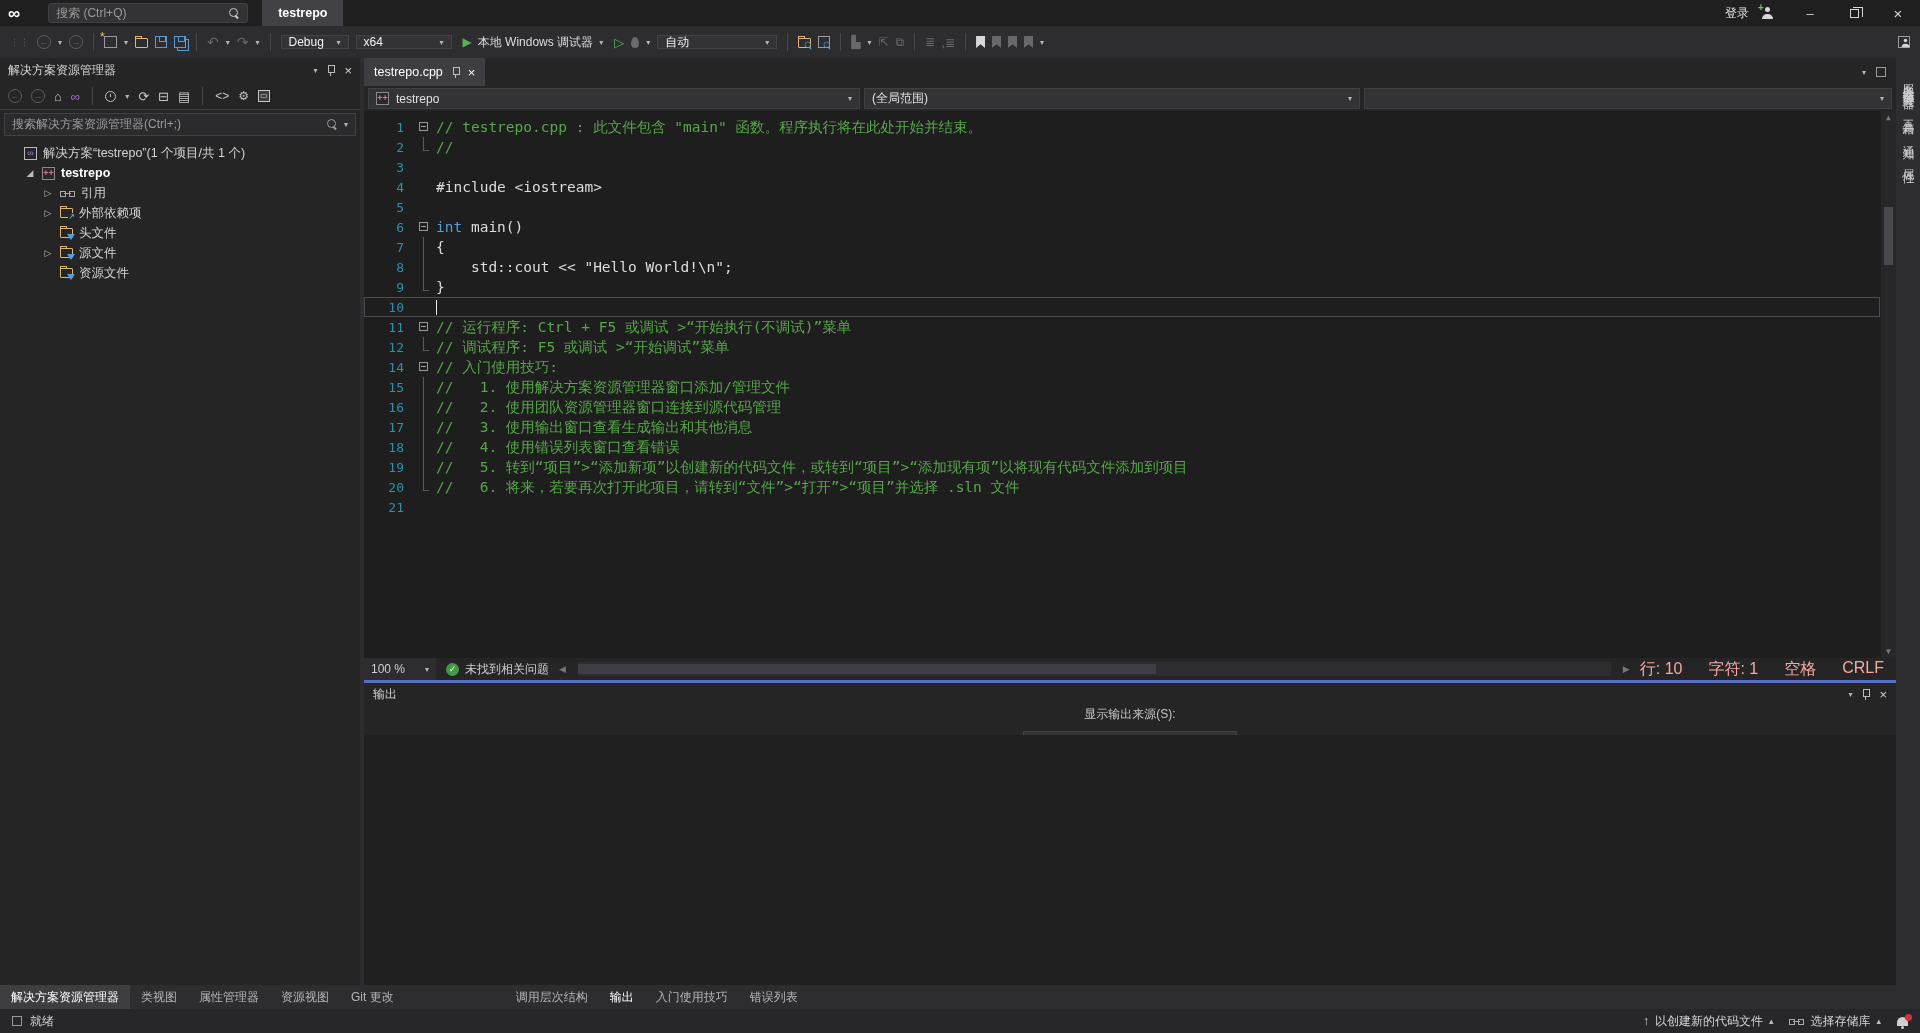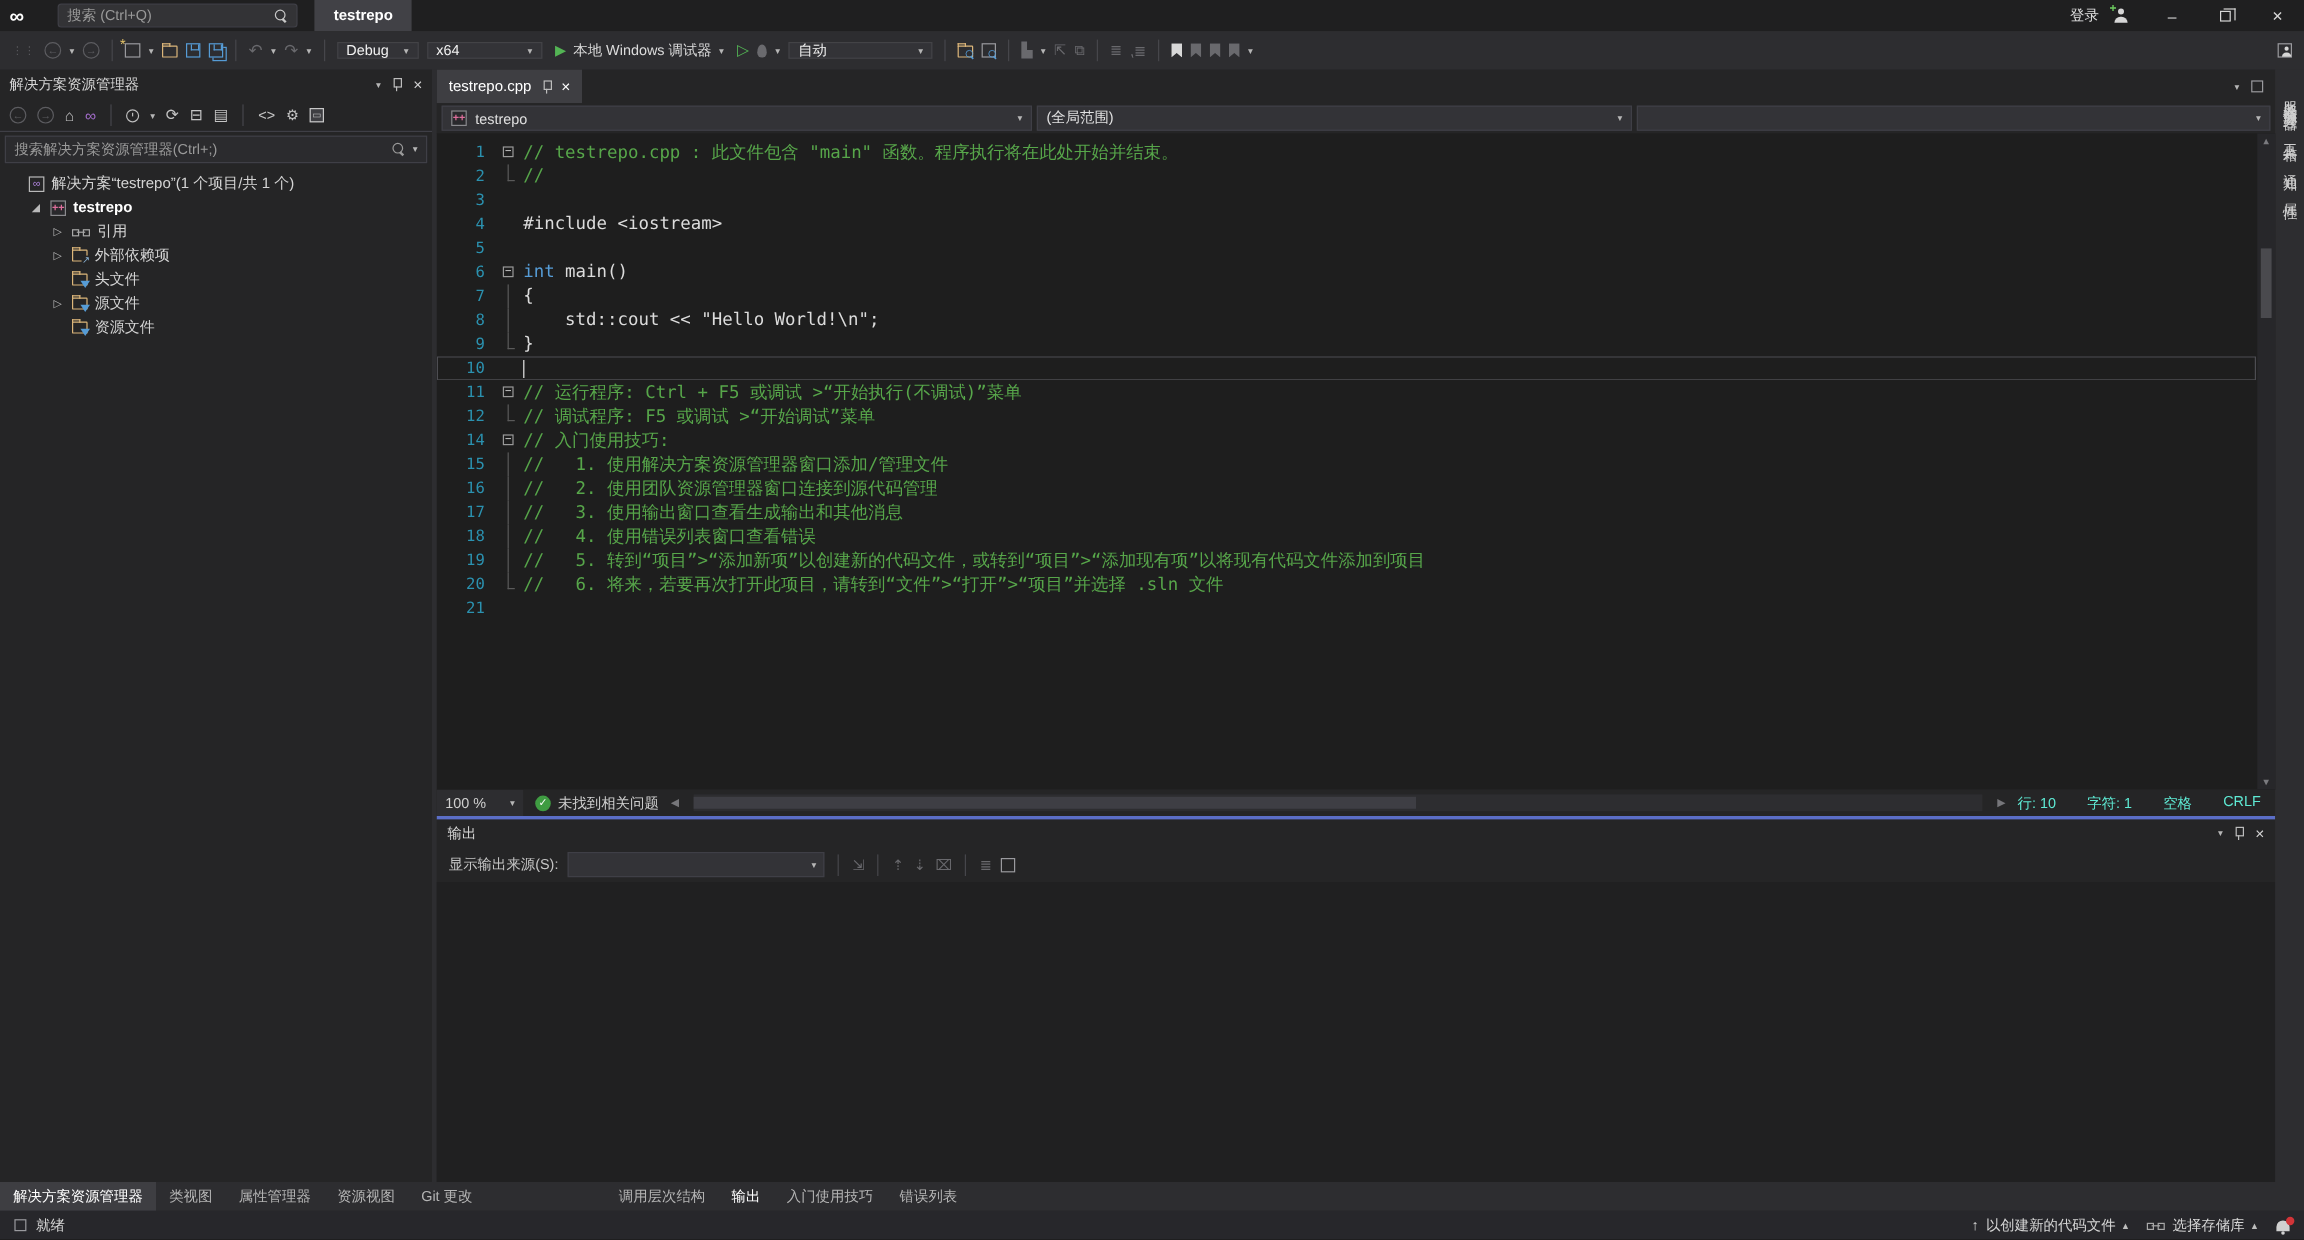--- a/index.html
+++ b/index.html
@@ -104,27 +104,27 @@
   .caret{display:inline-block;width:1px;height:15px;background:#e8e8e8;vertical-align:middle;}
   .vscroll{position:absolute;right:0;top:0;bottom:0;width:15px;background:#27272a;}
   .vscroll .thumb{position:absolute;left:3px;right:3px;top:96px;height:58px;background:#4a4a4e;}
   .vscroll .a{position:absolute;left:0;right:0;text-align:center;color:#7a7a7e;font-size:8px;}
   .bottomstrip{height:22px;background:#252526;display:flex;align-items:center;flex:0 0 auto;gap:10px;padding-right:12px;}
   .zoomdd{width:72px;height:22px;background:#2d2d30;display:flex;align-items:center;justify-content:space-between;padding:0 7px;color:#d0d0d0;}
   .health{display:flex;align-items:center;gap:6px;color:#cfcfcf;}
   .hsb{flex:1;height:14px;background:#2d2d30;position:relative;margin:0 2px;}
   .hsb .thumb{position:absolute;left:0;top:2px;height:10px;width:56%;background:#3e3e44;}
   .hsarrow{color:#76767a;font-size:9px;}
-  .docstat{display:flex;gap:26px;color:#5eead4;font-size:12px;}
+  .docstat{display:flex;gap:26px;color:#fca5a5;font-size:16px;}
   .hsplit{height:3px;background:#5b6ec7;flex:0 0 auto;}
   
   .outpanel{height:302px;background:#252526;display:flex;flex-direction:column;flex:0 0 auto;}
   .ophead{height:23px;display:flex;align-items:center;gap:9px;padding:0 9px;color:#d4d4d4;}
   .ophead .t{flex:1;}
-  .optools{height:29px;display:flex;align-items:center;gap:8px;padding:0 10px;color:#c5c5c5;}
+  .optools{height:29px;display:flex;align-items:center;gap:8px;padding:0 10px;color:#c5c5c5;flex-direction:column;}
   .opdd{width:214px;height:21px;background:#333337;border:1px solid #3f3f46;display:flex;align-items:center;justify-content:flex-end;padding:0 6px;}
   .opbody{flex:1;background:#202021;}
   
   .rightstrip{width:24px;background:#2d2d30;display:flex;flex-direction:column;align-items:center;gap:20px;padding-top:16px;flex:0 0 auto;font-size:12px;}
   .vtab{writing-mode:vertical-rl;color:#d0d0d0;letter-spacing:2px;white-space:nowrap;}
   
   .bottomtabs{height:24px;background:#2d2d30;display:flex;align-items:stretch;flex:0 0 auto;font-size:12px;}
   .btab{display:flex;align-items:center;padding:0 11px;color:#b5b5b5;white-space:nowrap;}
   .btab.activebg{background:#3e3e42;color:#ffffff;}
   .btab.activetx{color:#ffffff;}

